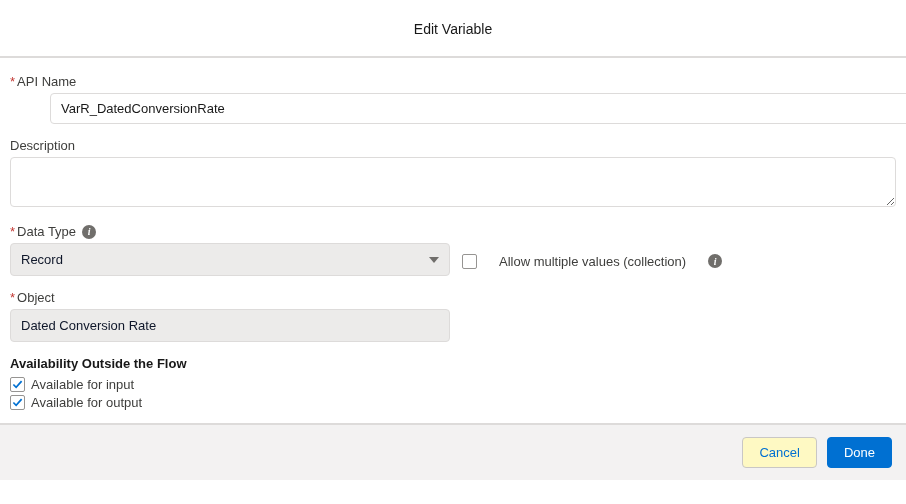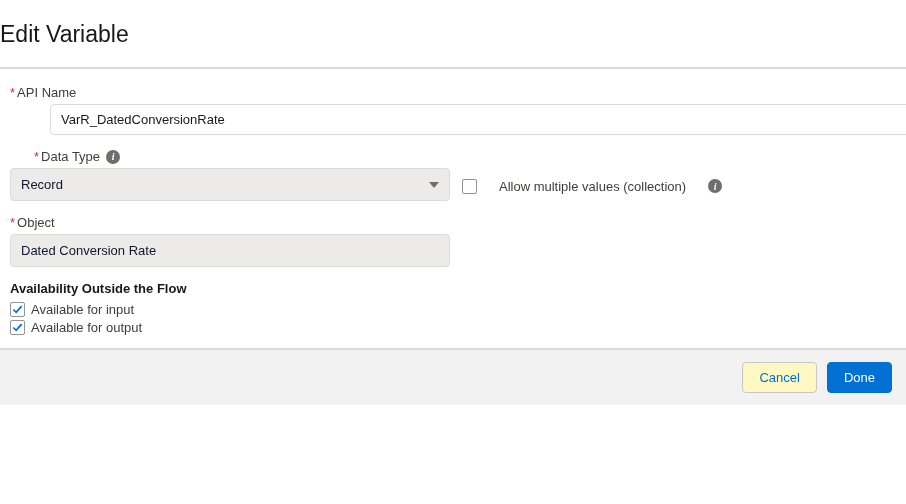--- a/index.html
+++ b/index.html
@@ -9,21 +9,22 @@
     }
     body {
       font-family: -apple-system, BlinkMacSystemFont, "Segoe UI", Arial, sans-serif;
       font-size: 13px;
       color: #181818;
       background: #fff;
       width: 906px;
       height: 504px;
     }
     .dialog-title {
-      font-size: 23px;
+      text-align: center;
+      font-size: 14px;
       font-weight: 400;
       padding: 21px 0 19px 0;
       color: #181818;
       border-radius: 30px;
     }
     .divider {
       border: none;
       border-top: 2px solid #dddbda;
       margin: 0;
     }
@@ -195,24 +196,28 @@
 
 <div class="content">
 
   <div class="field-row">
     <label class="field-label">
       <span class="required-mark">*</span><span>API Name</span>
     </label>
     <input type="text" class="text-input" value="VarR_DatedConversionRate" style="">
   </div>
 
+  <div class="field-row">
+    <label class="field-label">Description</label>
+    <textarea class="textarea-input" style=""></textarea>
+  </div>
 
   <div class="row-inline">
     <div class="data-type-group">
-      <div class="label-with-info" style="margin-bottom:4px;margin-left:24px;">
+      <div class="label-with-info" style="margin-bottom:4px;">
         <span class="field-label" style="margin-bottom:0;">
           <span class="required-mark">*</span><span>Data Type</span>
         </span>
         <span class="info-icon">i</span>
       </div>
       <div class="select-display">
         <span>Record</span>
         <span class="caret-down"></span>
       </div>
     </div>

